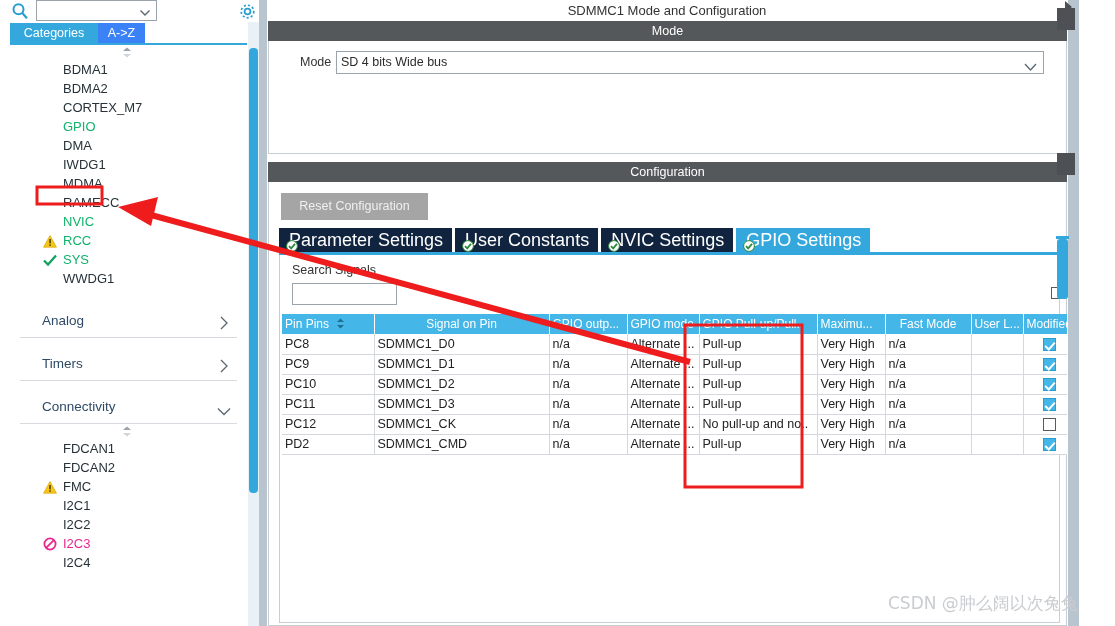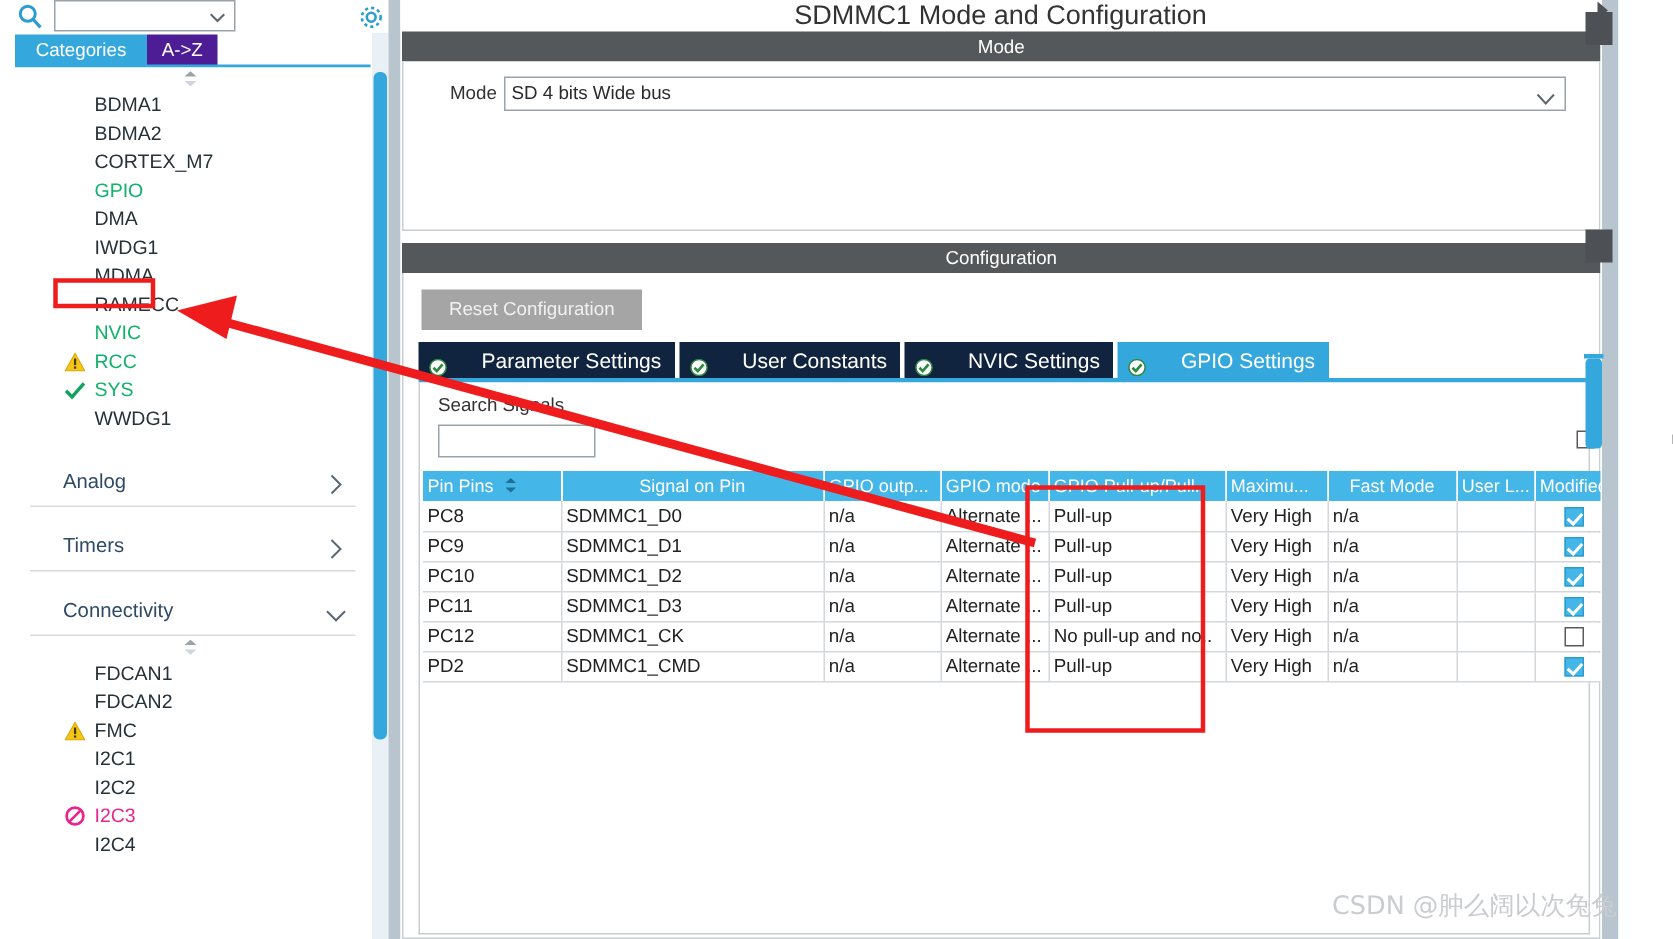--- a/index.html
+++ b/index.html
@@ -37,21 +37,21 @@
 
   
   #cat-tabs {
     position: absolute; left: 10px; top: 23px; width: 237px; height: 21px;
   }
   .cat-tab {
     position: absolute; top: 0; height: 21px; line-height: 21px;
     font-size: 12.5px; text-align: center; color: #ffffff; cursor: default;
   }
   #tab-categories { left: 0; width: 88px; background: #34a8dd; }
-  #tab-az { left: 88px; width: 47px; background: #4c1d95; }
+  #tab-az { left: 88px; width: 47px; background: #3b82f6; }
   #tabs-underline {
     position: absolute; left: 10px; top: 43px; width: 237px; height: 2px;
     background: #34a8dd;
   }
 
   
   #side-body {
     position: absolute; left: 10px; top: 45px; width: 237px; height: 581px;
     background: #ffffff; overflow: hidden;
   }
@@ -97,21 +97,21 @@
     background: #b9c5ce;
   }
 
   
   #content {
     position: absolute; left: 267px; top: 0; width: 848px; height: 626px;
     background: #ffffff;
   }
   #panel-title {
     position: absolute; left: 0; top: 0; width: 800px; height: 21px;
-    line-height: 21px; text-align: center; font-size: 18px; color: #333;
+    line-height: 21px; text-align: center; font-size: 13px; color: #333;
     background: #ffffff;
   }
   .band {
     position: absolute; left: 1px; width: 799px; height: 20px;
     background: #55585a; color: #ffffff; font-size: 12.5px;
     line-height: 20px; text-align: center;
   }
   #mode-band { top: 21px; }
   #mode-box {
     position: absolute; left: 1px; top: 41px; width: 799px; height: 113px;
@@ -139,22 +139,22 @@
   #reset-btn {
     position: absolute; left: 12px; top: 11px; width: 147px; height: 27px;
     background: #a5a5a5; color: #f0f0f0; font-size: 12.5px;
     line-height: 27px; text-align: center;
   }
   #tabstrip {
     position: absolute; left: 10px; top: 46px; height: 24px;
   }
   .cfg-tab {
     position: relative; float: left; height: 24px; line-height: 24px;
-    background: #10243f; color: #ffffff; font-size: 14px;
-    padding: 0 9px 0 42px; margin-right: 3px; white-space: nowrap;
+    background: #10243f; color: #ffffff; font-size: 18px;
+    padding: 0 9px 0 10px; margin-right: 3px; white-space: nowrap;
   }
   .cfg-tab.active { background: #34a8dd; }
   .cfg-tab .chk {
     position: absolute; left: 7px; top: 6px; width: 12px; height: 12px;
   }
   #tab-accent {
     position: absolute; left: 10px; top: 70px; width: 780px; height: 3px;
     background: #34a8dd;
   }
 

